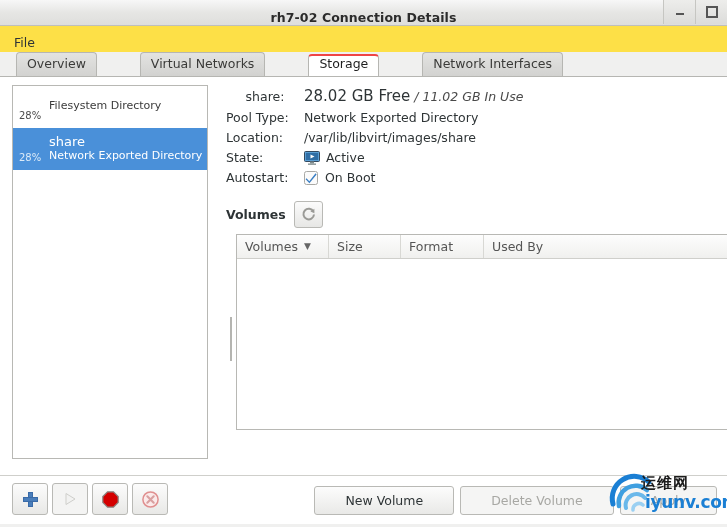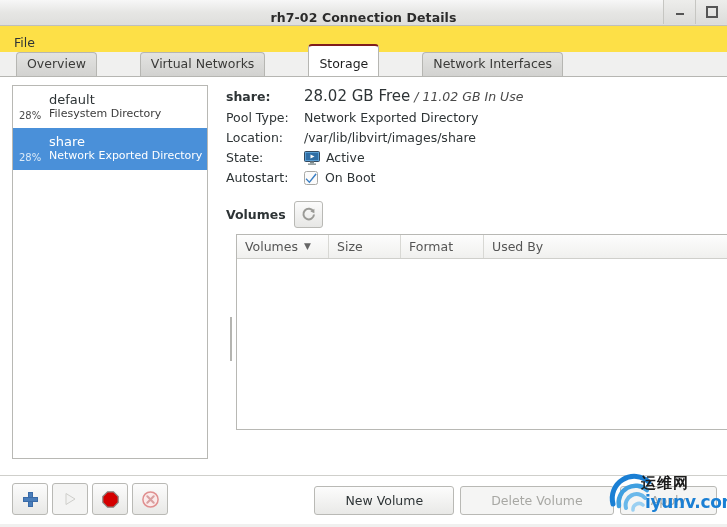--- a/index.html
+++ b/index.html
@@ -93,22 +93,22 @@
     border: 1px solid #b6b6b2;
     border-bottom: none;
     border-radius: 4px 4px 0 0;
     margin-right: -1px;
     color: #3a3a38;
     position: relative;
     line-height: 16px;
   }
   .tab.active {
     background: #ffffff;
-    border-top: 2px solid #7f1d1d;
-    padding-top: 10px;
+    border-top: 2px solid #ef4444;
+    padding-top: 0;
     color: #1f1f1f;
     z-index: 3;
   }
 
   
   .content {
     background: #ffffff;
     border-top: 1px solid #b6b6b2;
     height: 448px;
     position: relative;
@@ -198,21 +198,21 @@
     min-width: 0;
   }
   .detail-grid {
     display: grid;
     grid-template-columns: 78px 1fr;
     row-gap: 5px;
     align-items: center;
     margin-top: 2px;
   }
   .dt-label { font-size: 12.5px; color: #2e3436; }
-  .dt-label.bold { font-weight: bold; }
+  .dt-label.bold { font-weight: normal; text-align: center; }
   .dt-value { font-size: 12.5px; color: #2e3436; display: flex; align-items: center; }
   .dt-free { font-size: 15px; color: #2e3436; }
   .dt-inuse { font-size: 12.5px; font-style: italic; color: #4a4a4a; }
 
   .volumes-header {
     display: flex;
     align-items: center;
     margin-top: 16px;
     margin-bottom: 6px;
   }
@@ -353,21 +353,20 @@
   <div class="tab">Network Interfaces</div>
 </div>
 
 <div class="content">
   <div class="pane">
 
     <div class="sidebar">
       <div class="pool-row">
         <div class="pool-pct">28%</div>
         <div class="pool-text">
-          <span class="pool-name">default</span>
           <span class="pool-type">Filesystem Directory</span>
         </div>
       </div>
       <div class="pool-row selected">
         <div class="pool-pct">28%</div>
         <div class="pool-text">
           <span class="pool-name">share</span>
           <span class="pool-type">Network Exported Directory</span>
         </div>
       </div>

